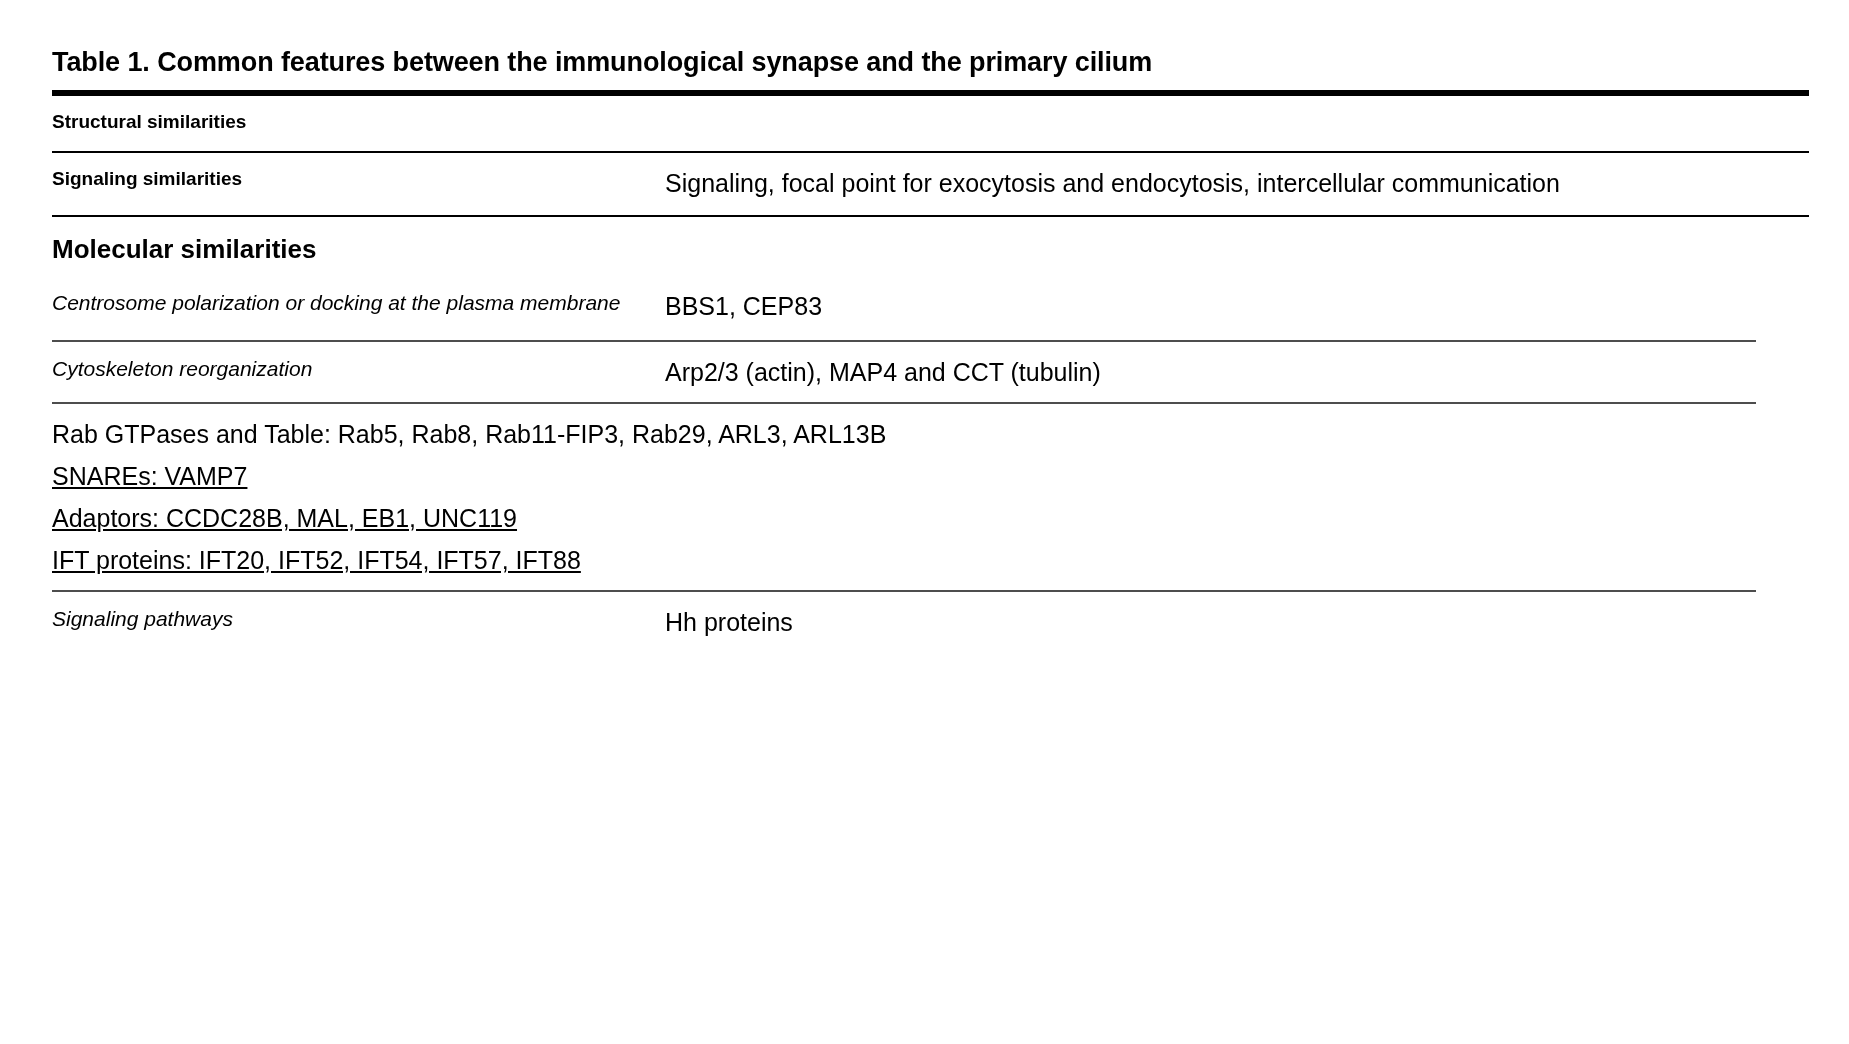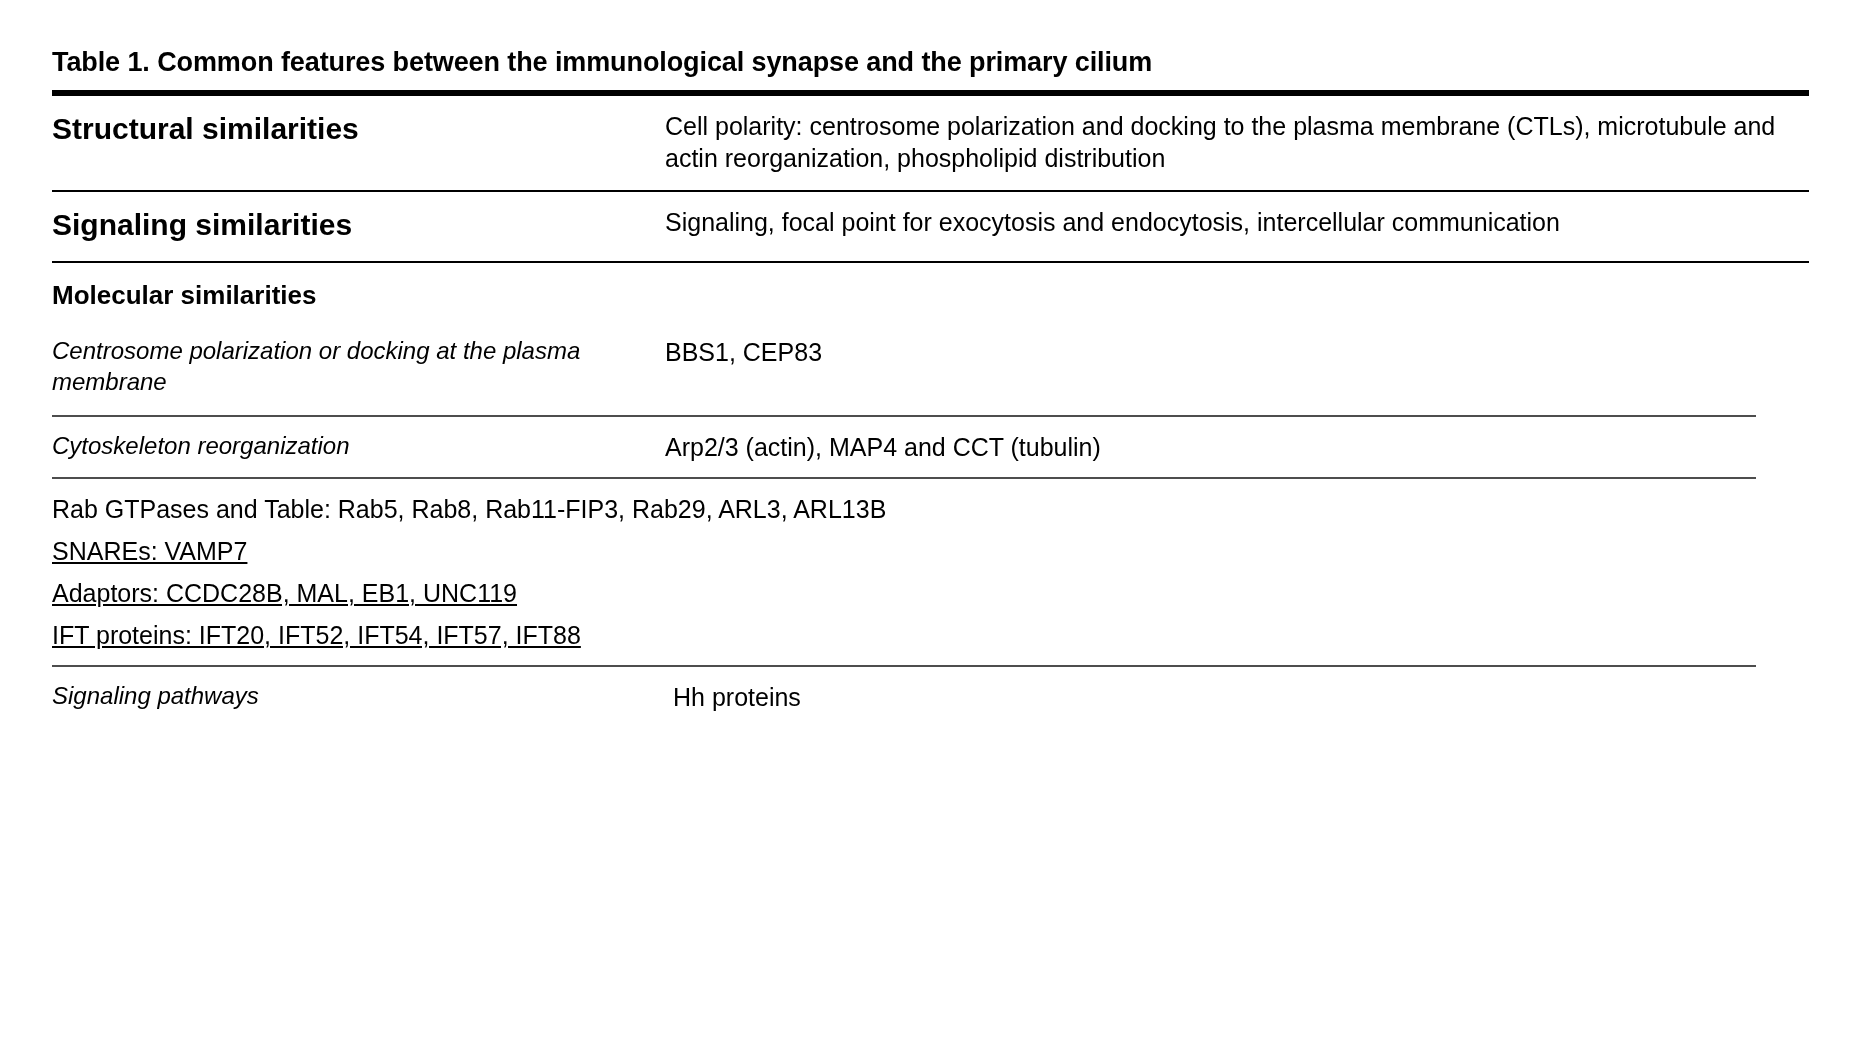--- a/index.html
+++ b/index.html
@@ -50,62 +50,59 @@
     flex: 0 0 613px;
     box-sizing: border-box;
     padding-right: 20px;
   }
   .cell-value {
     flex: 1 1 auto;
     box-sizing: border-box;
     padding-right: 10px;
   }
   .lbl-bold {
-    font-size: 30px;
+    font-size: 19px;
     font-weight: bold;
     line-height: 1.28;
   }
   .lbl-italic {
-    font-size: 24px;
+    font-size: 21px;
     font-style: italic;
     line-height: 1.28;
   }
   .val {
     font-size: 25px;
     line-height: 1.28;
   }
   .val + .val {
     margin-top: 10px;
     text-decoration: underline;
   }
   .pad-row { padding: 14px 0 16px 0; }
   .pad-row-tight { padding: 14px 0 14px 0; }
   .pad-head { padding: 16px 0 10px 0; }
   .pad-sub { padding: 14px 0 18px 0; }
-  .pad-last { padding: 14px 0 18px 0; gap: 8px; }
+  .pad-last { padding: 14px 0 18px 0; }
   .group-head {
     font-size: 26px;
     font-weight: bold;
     line-height: 1.28;
   }
 </style>
 </head>
 <body>
 
 <div class="page">
 
   <div class="table-title">Table 1. Common features between the immunological synapse and the primary cilium</div>
 
   <div class="rule-thick"></div>
 
   <div class="row-block pad-row">
     <div class="cell-label lbl-bold">Structural similarities</div>
-    <div class="cell-value">
-      <div class="val">Cell polarity: centrosome polarization and docking to the plasma membrane (CTLs), microtubule and actin reorganization, phospholipid distribution</div>
-    </div>
   </div>
 
   <div class="rule-thin"></div>
 
   <div class="row-block pad-row">
     <div class="cell-label lbl-bold">Signaling similarities</div>
     <div class="cell-value">
       <div class="val">Signaling, focal point for exocytosis and endocytosis, intercellular communication</div>
     </div>
   </div>

